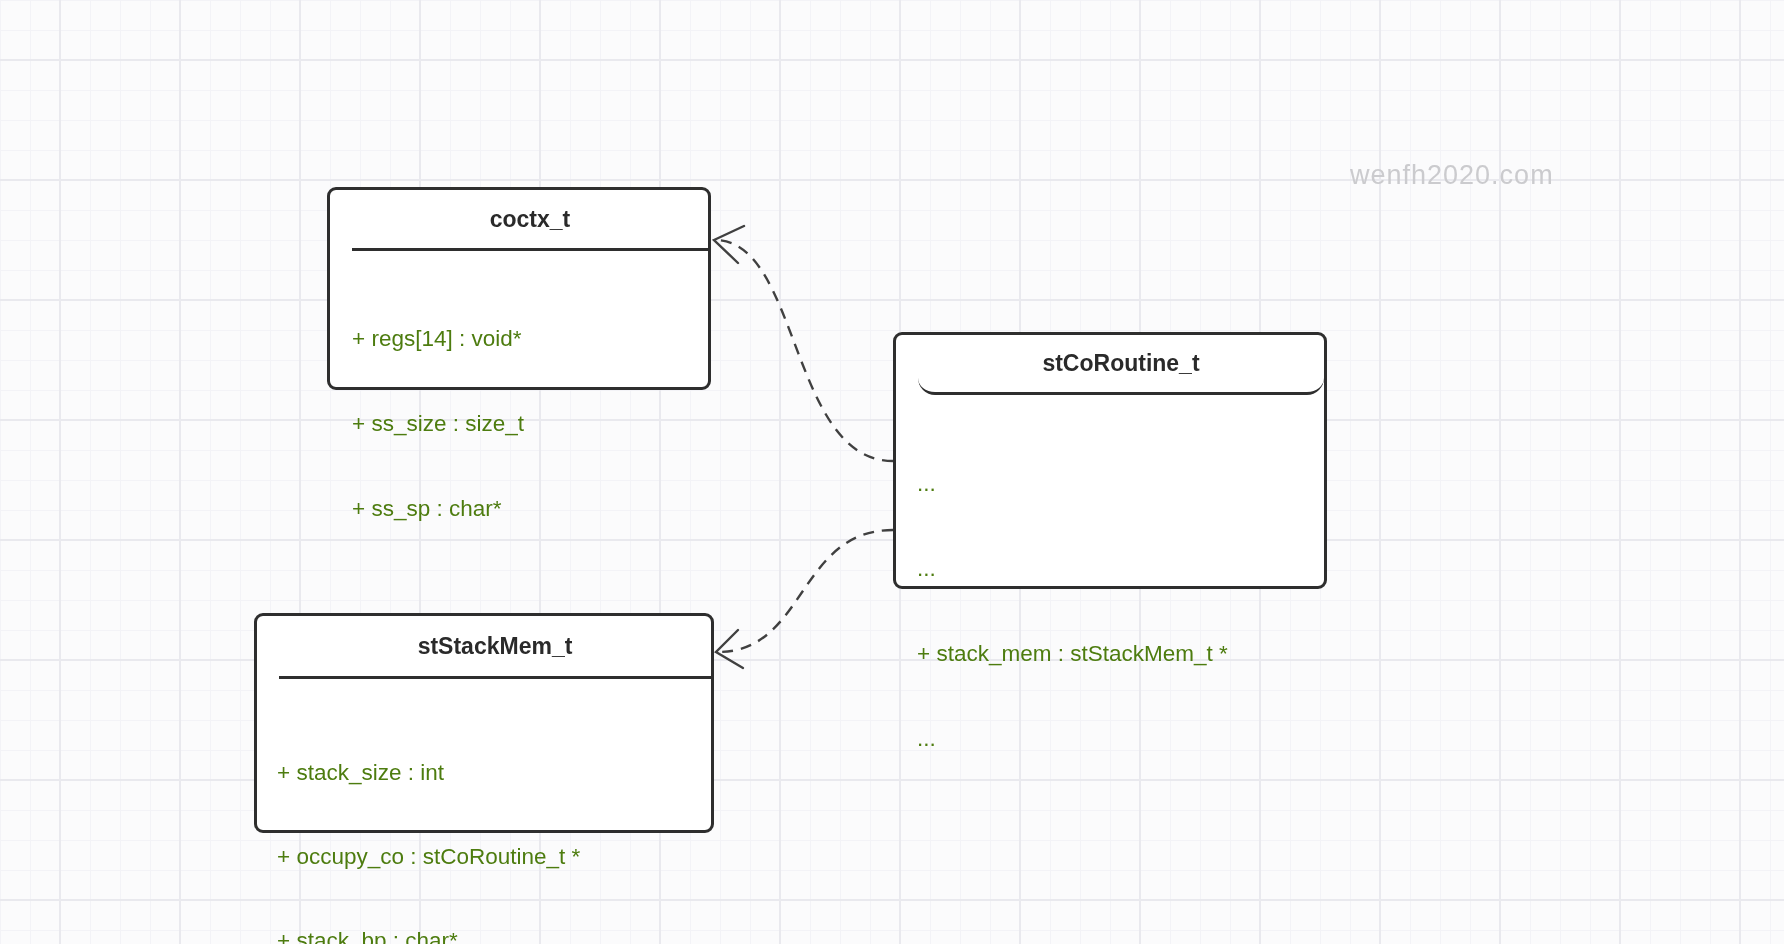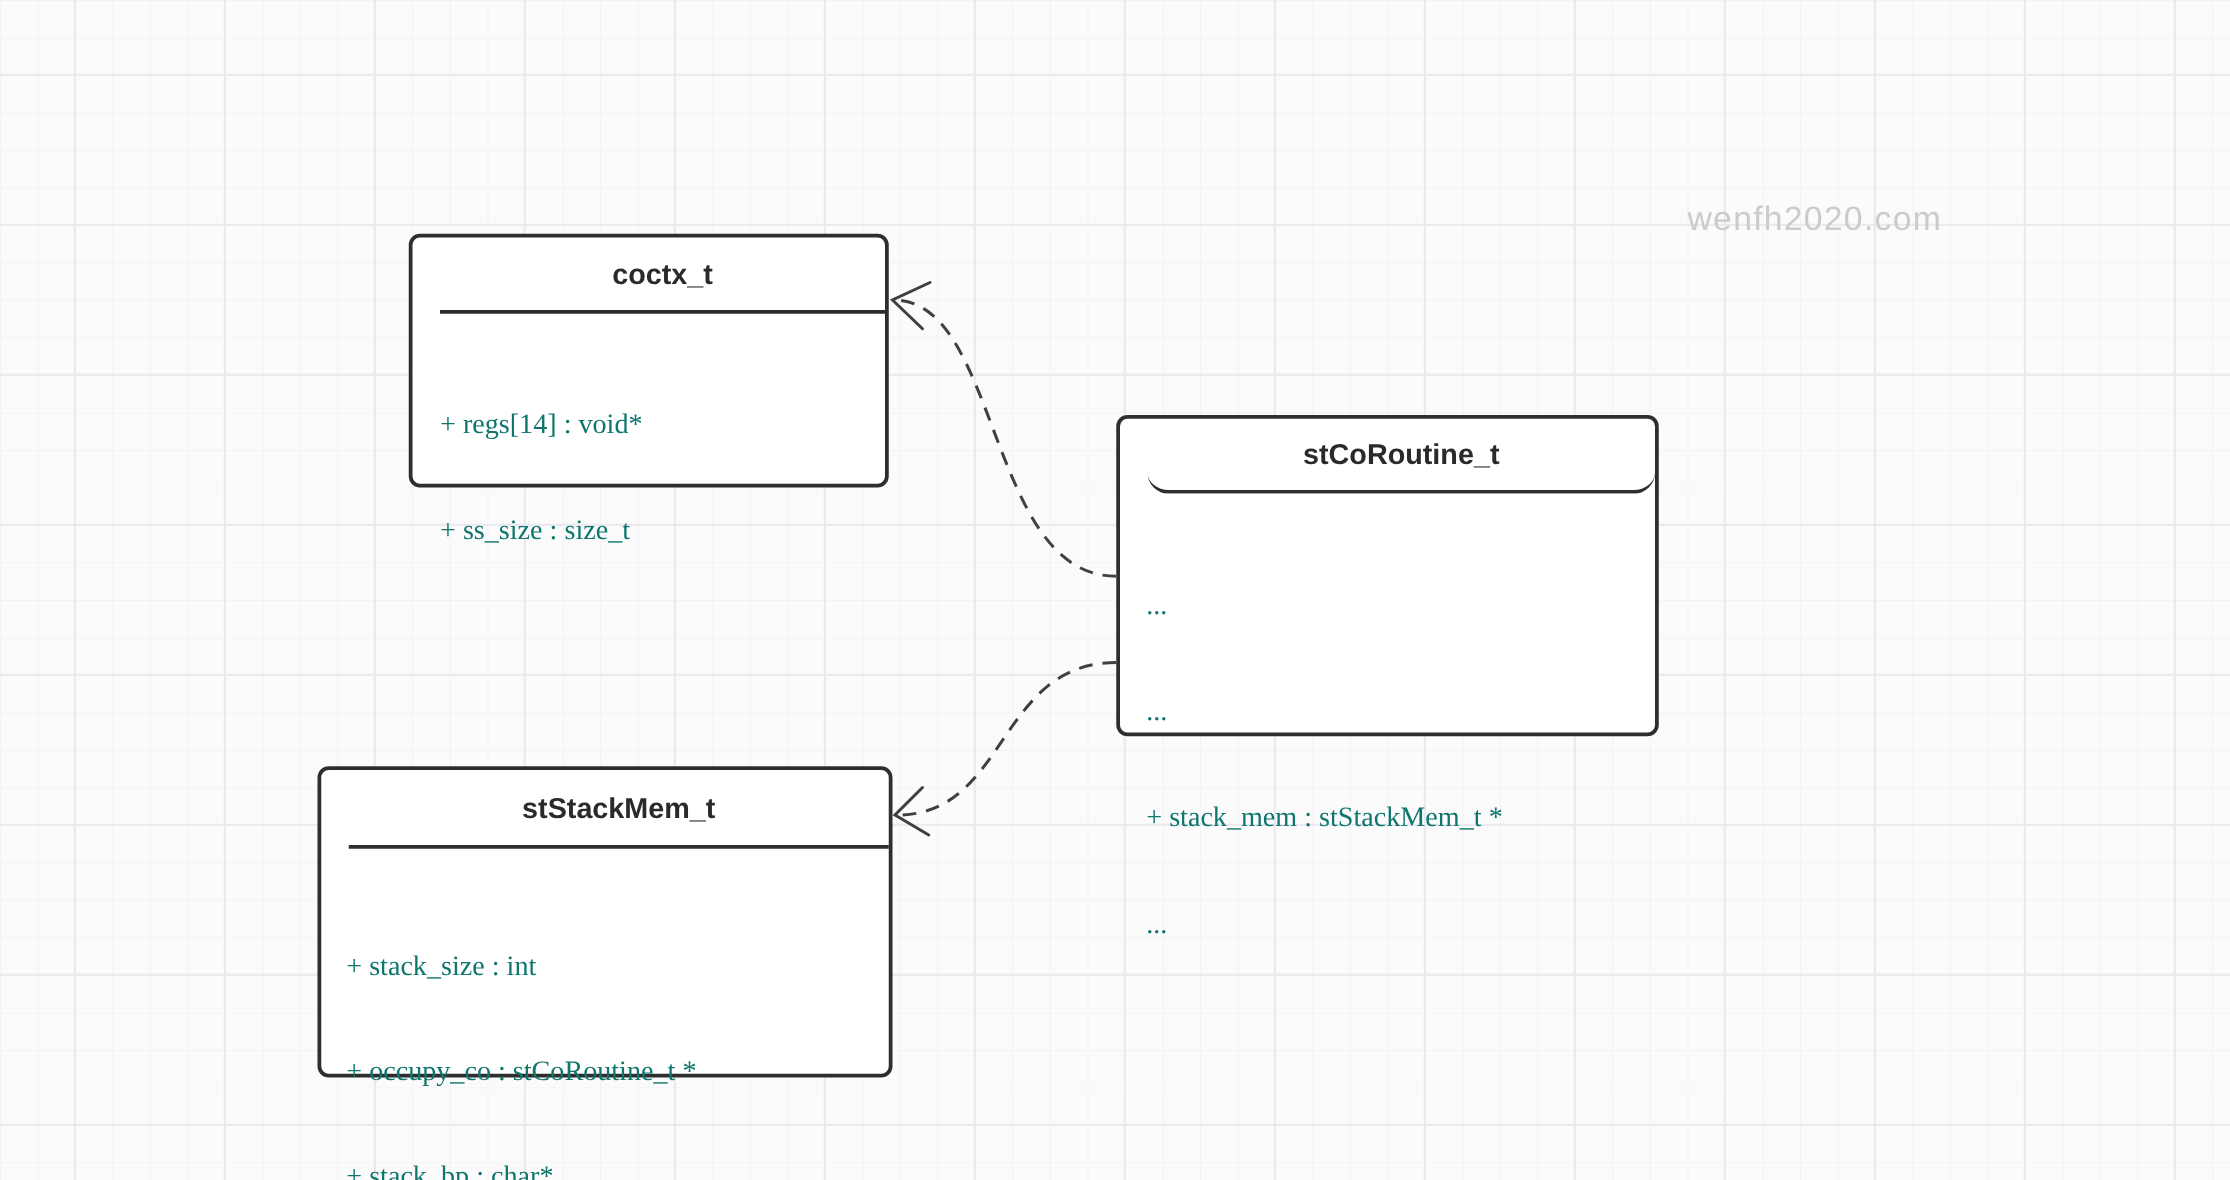--- a/index.html
+++ b/index.html
@@ -46,23 +46,22 @@
     align-items: center;
     justify-content: center;
     font-weight: bold;
     font-size: 23px;
     color: #2a2a2a;
     border-bottom: 3px solid #2e2e2e;
     margin-left: 22px;
   }
   .class-body {
     font-size: 22.5px;
-    color: #0f766e;
+    color: #4d7c0f;
     white-space: pre;
-    font-family: Liberation Serif, serif;
   }
   .field { display: block; }
   #box-coctx   .field { line-height: 33px; }
   #box-coro    .field { line-height: 33px; }
   #box-stack   .field { line-height: 32px; }
   svg.edges {
     position: absolute;
     left: 0;
     top: 0;
   }
@@ -73,34 +72,35 @@
 
 <div class="canvas">
 
   <div class="watermark">wenfh2020.com</div>
 
   <div class="class-box" id="box-coctx" style="left:327px; top:187px; width:384px; height:203px;">
     <div class="class-title" style="height:58px;">coctx_t</div>
     <div class="class-body" style="padding:19px 10px 0 22px;">
       <span class="field">+ regs[14] : void*</span>
       <span class="field">+ ss_size : size_t</span>
+      <span class="field">+ ss_sp : char*</span>
     </div>
   </div>
 
   <div class="class-box" id="box-coro" style="left:893px; top:332px; width:434px; height:257px;">
     <div class="class-title" style="height:57px;border-radius:17px;">stCoRoutine_t</div>
     <div class="class-body" style="padding:20px 10px 0 21px;">
       <span class="field">...</span>
       <span class="field">...</span>
       <span class="field">+ stack_mem : stStackMem_t *</span>
       <span class="field">...</span>
     </div>
   </div>
 
-  <div class="class-box" id="box-stack" style="left:254px; top:613px; width:460px; height:249px;">
+  <div class="class-box" id="box-stack" style="left:254px; top:613px; width:460px; height:220px;">
     <div class="class-title" style="height:60px;">stStackMem_t</div>
     <div class="class-body" style="padding:26px 10px 0 20px;">
       <span class="field">+ stack_size : int</span>
       <span class="field">+ occupy_co : stCoRoutine_t *</span>
       <span class="field">+ stack_bp : char*</span>
       
     </div>
   </div>
 
   <svg class="edges" width="1784" height="944" viewBox="0 0 1784 944">

